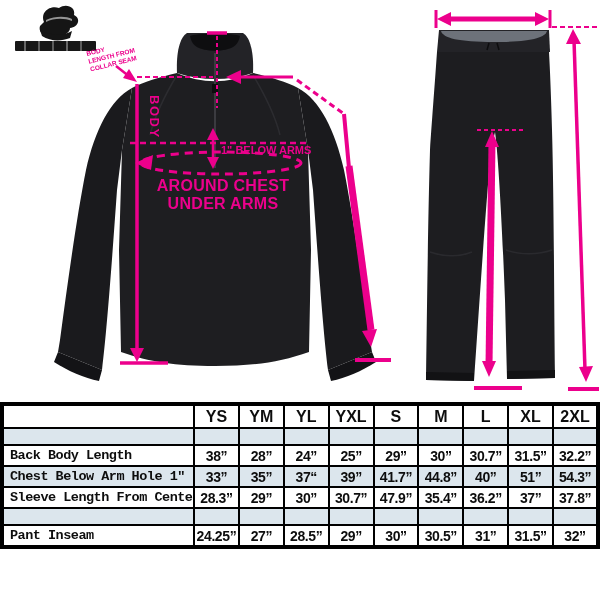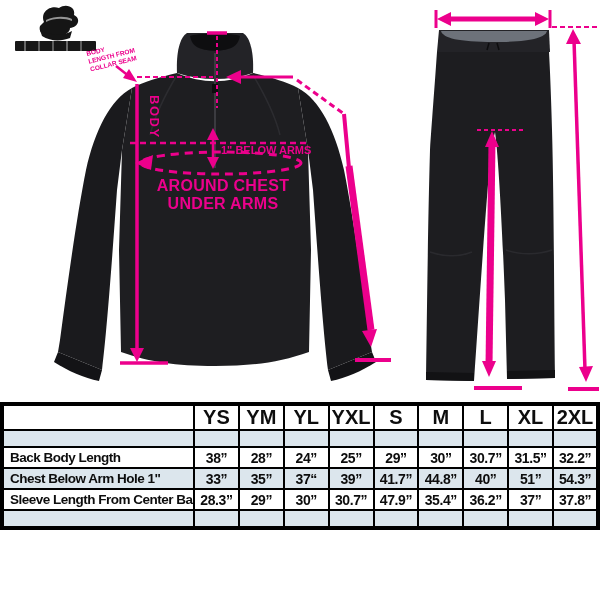--- a/index.html
+++ b/index.html
@@ -23,24 +23,24 @@
 
   table.size{
     border-collapse:collapse;table-layout:fixed;width:600px;
     border:4px solid #000;
   }
   table.size th,table.size td{
     border:2px solid #000;padding:0;height:19px;
     font-family:"Liberation Sans",sans-serif;font-weight:bold;color:#0d0d0d;
     overflow:hidden;white-space:nowrap;
   }
-  table.size tr.head th{height:21px;font-size:20px;text-align:center;background:#fff;}
+  table.size tr.head th{height:21px;font-size:16px;text-align:center;background:#fff;}
   table.size tr.head th.lblcol{background:#fff;}
   table.size col.lblcol{width:192px;}
-  table.size th.rowlbl{font-size:13.5px;letter-spacing:-0.5px;text-align:left;padding-left:6px;}
+  table.size th.rowlbl{font-size:13.5px;letter-spacing:-0.5px;text-align:left;padding-left:6px;font-family:Liberation Mono, monospace;}
   table.size td.val{font-size:14px;letter-spacing:-0.4px;text-align:center;}
   table.size tr.alt{background:var(--row-alt);}
   table.size tr.plain{background:#fff;}
   table.size tr.spacer th,table.size tr.spacer td{height:15px;}
 </style>
 </head>
 <body>
 
 <div class="stage">
 
@@ -220,16 +220,28 @@
           <td class="val"></td>
           <td class="val"></td>
           <td class="val"></td>
           <td class="val"></td>
           <td class="val"></td>
           <td class="val"></td>
           <td class="val"></td>
           <td class="val"></td>
           <td class="val"></td>
         </tr>
+        <tr class="plain">
+          <th class="rowlbl">Pant Inseam</th>
+          <td class="val">24.25”</td>
+          <td class="val">27”</td>
+          <td class="val">28.5”</td>
+          <td class="val">29”</td>
+          <td class="val">30”</td>
+          <td class="val">30.5”</td>
+          <td class="val">31”</td>
+          <td class="val">31.5”</td>
+          <td class="val">32”</td>
+        </tr>
       </tbody>
   </table>
 
 </div>
 
 </body></html>

